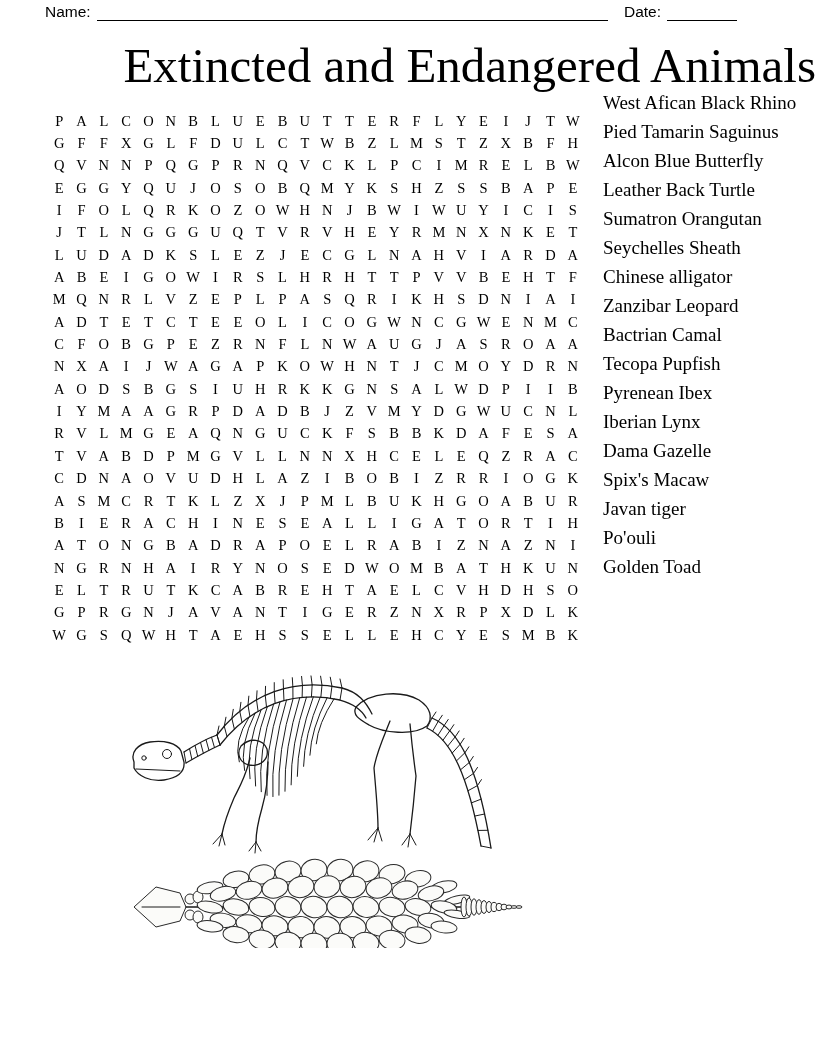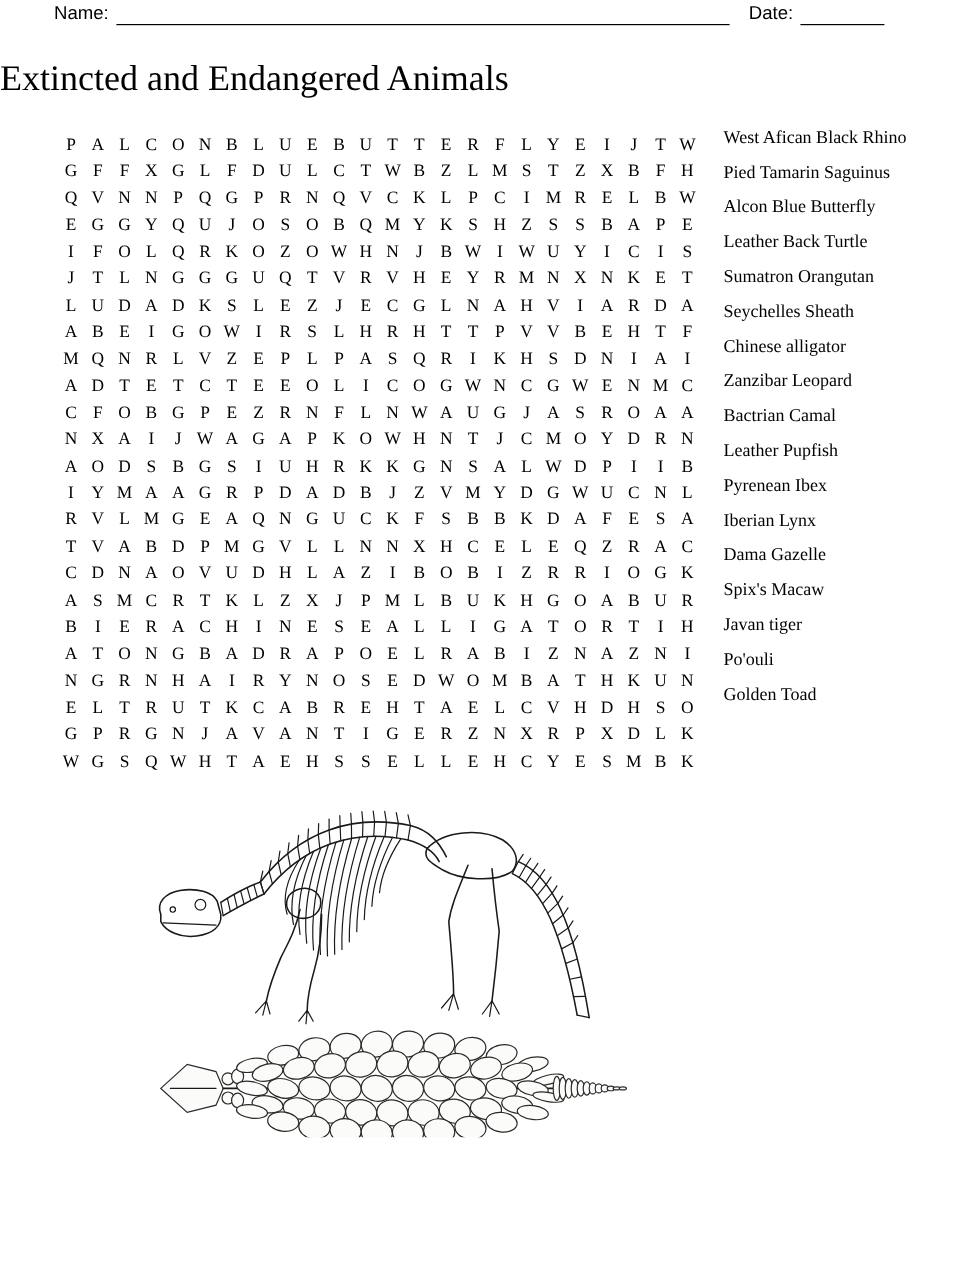--- a/index.html
+++ b/index.html
@@ -8,31 +8,31 @@
 
   
   .hdr{position:absolute;top:3px;left:45px;width:692px;display:flex;align-items:flex-end;
        font-family:"Liberation Sans",sans-serif;font-size:15.5px;line-height:18px;}
   .hdr .lbl{white-space:nowrap;}
   .hline{border-bottom:1.6px solid #000;height:16px;}
   .hline.name{flex:1;margin-left:6px;margin-right:16px;}
   .hline.date{width:70px;margin-left:6px;}
 
   
-  .title{position:absolute;top:42px;left:0;width:100%;text-align:left;
-         font-size:30px;line-height:48px;font-family:"Liberation Serif",serif;}
+  .title{position:absolute;top:42px;left:0;width:100%;text-align:right;
+         font-size:49px;line-height:48px;font-family:"Liberation Serif",serif;}
 
   
   .grid{position:absolute;left:48px;top:110px;width:536px;
         display:grid;grid-template-columns:repeat(24,1fr);grid-auto-rows:22.35px;
         font-size:14.5px;}
   .cell{display:flex;align-items:center;justify-content:center;}
 
   
-  .words{position:absolute;left:603px;top:101px;width:210px;font-size:15px;}
+  .words{position:absolute;left:603px;top:88px;width:210px;font-size:19px;}
   .word{height:29px;display:flex;align-items:center;white-space:nowrap;}
 
   
   .skel{position:absolute;left:100px;top:666px;}
   .armor{position:absolute;left:128px;top:845px;}
   svg{display:block;}
   .ln{fill:none;stroke:#1a1a1a;stroke-width:1.3;stroke-linecap:round;}
   .ln2{fill:none;stroke:#1a1a1a;stroke-width:1;stroke-linecap:round;}
   .bone{fill:#ffffff;stroke:#1a1a1a;stroke-width:1.3;}
   .scute{fill:#fbfbf9;stroke:#2a2a2a;stroke-width:1;}
@@ -633,21 +633,21 @@
   <div class="words" id="words">
       <div class="word">West Afican Black Rhino</div>
       <div class="word">Pied Tamarin Saguinus</div>
       <div class="word">Alcon Blue Butterfly</div>
       <div class="word">Leather Back Turtle</div>
       <div class="word">Sumatron Orangutan</div>
       <div class="word">Seychelles Sheath</div>
       <div class="word">Chinese alligator</div>
       <div class="word">Zanzibar Leopard</div>
       <div class="word">Bactrian Camal</div>
-      <div class="word">Leather Pupfish</div>
+      <div class="word">Tecopa Pupfish</div>
       <div class="word">Pyrenean Ibex</div>
       <div class="word">Iberian Lynx</div>
       <div class="word">Dama Gazelle</div>
       <div class="word">Spix's Macaw</div>
       <div class="word">Javan tiger</div>
       <div class="word">Po'ouli</div>
       <div class="word">Golden Toad</div>
     </div>
 
   <svg class="skel" id="skel" width="405" height="205" viewBox="0 0 405 205">

